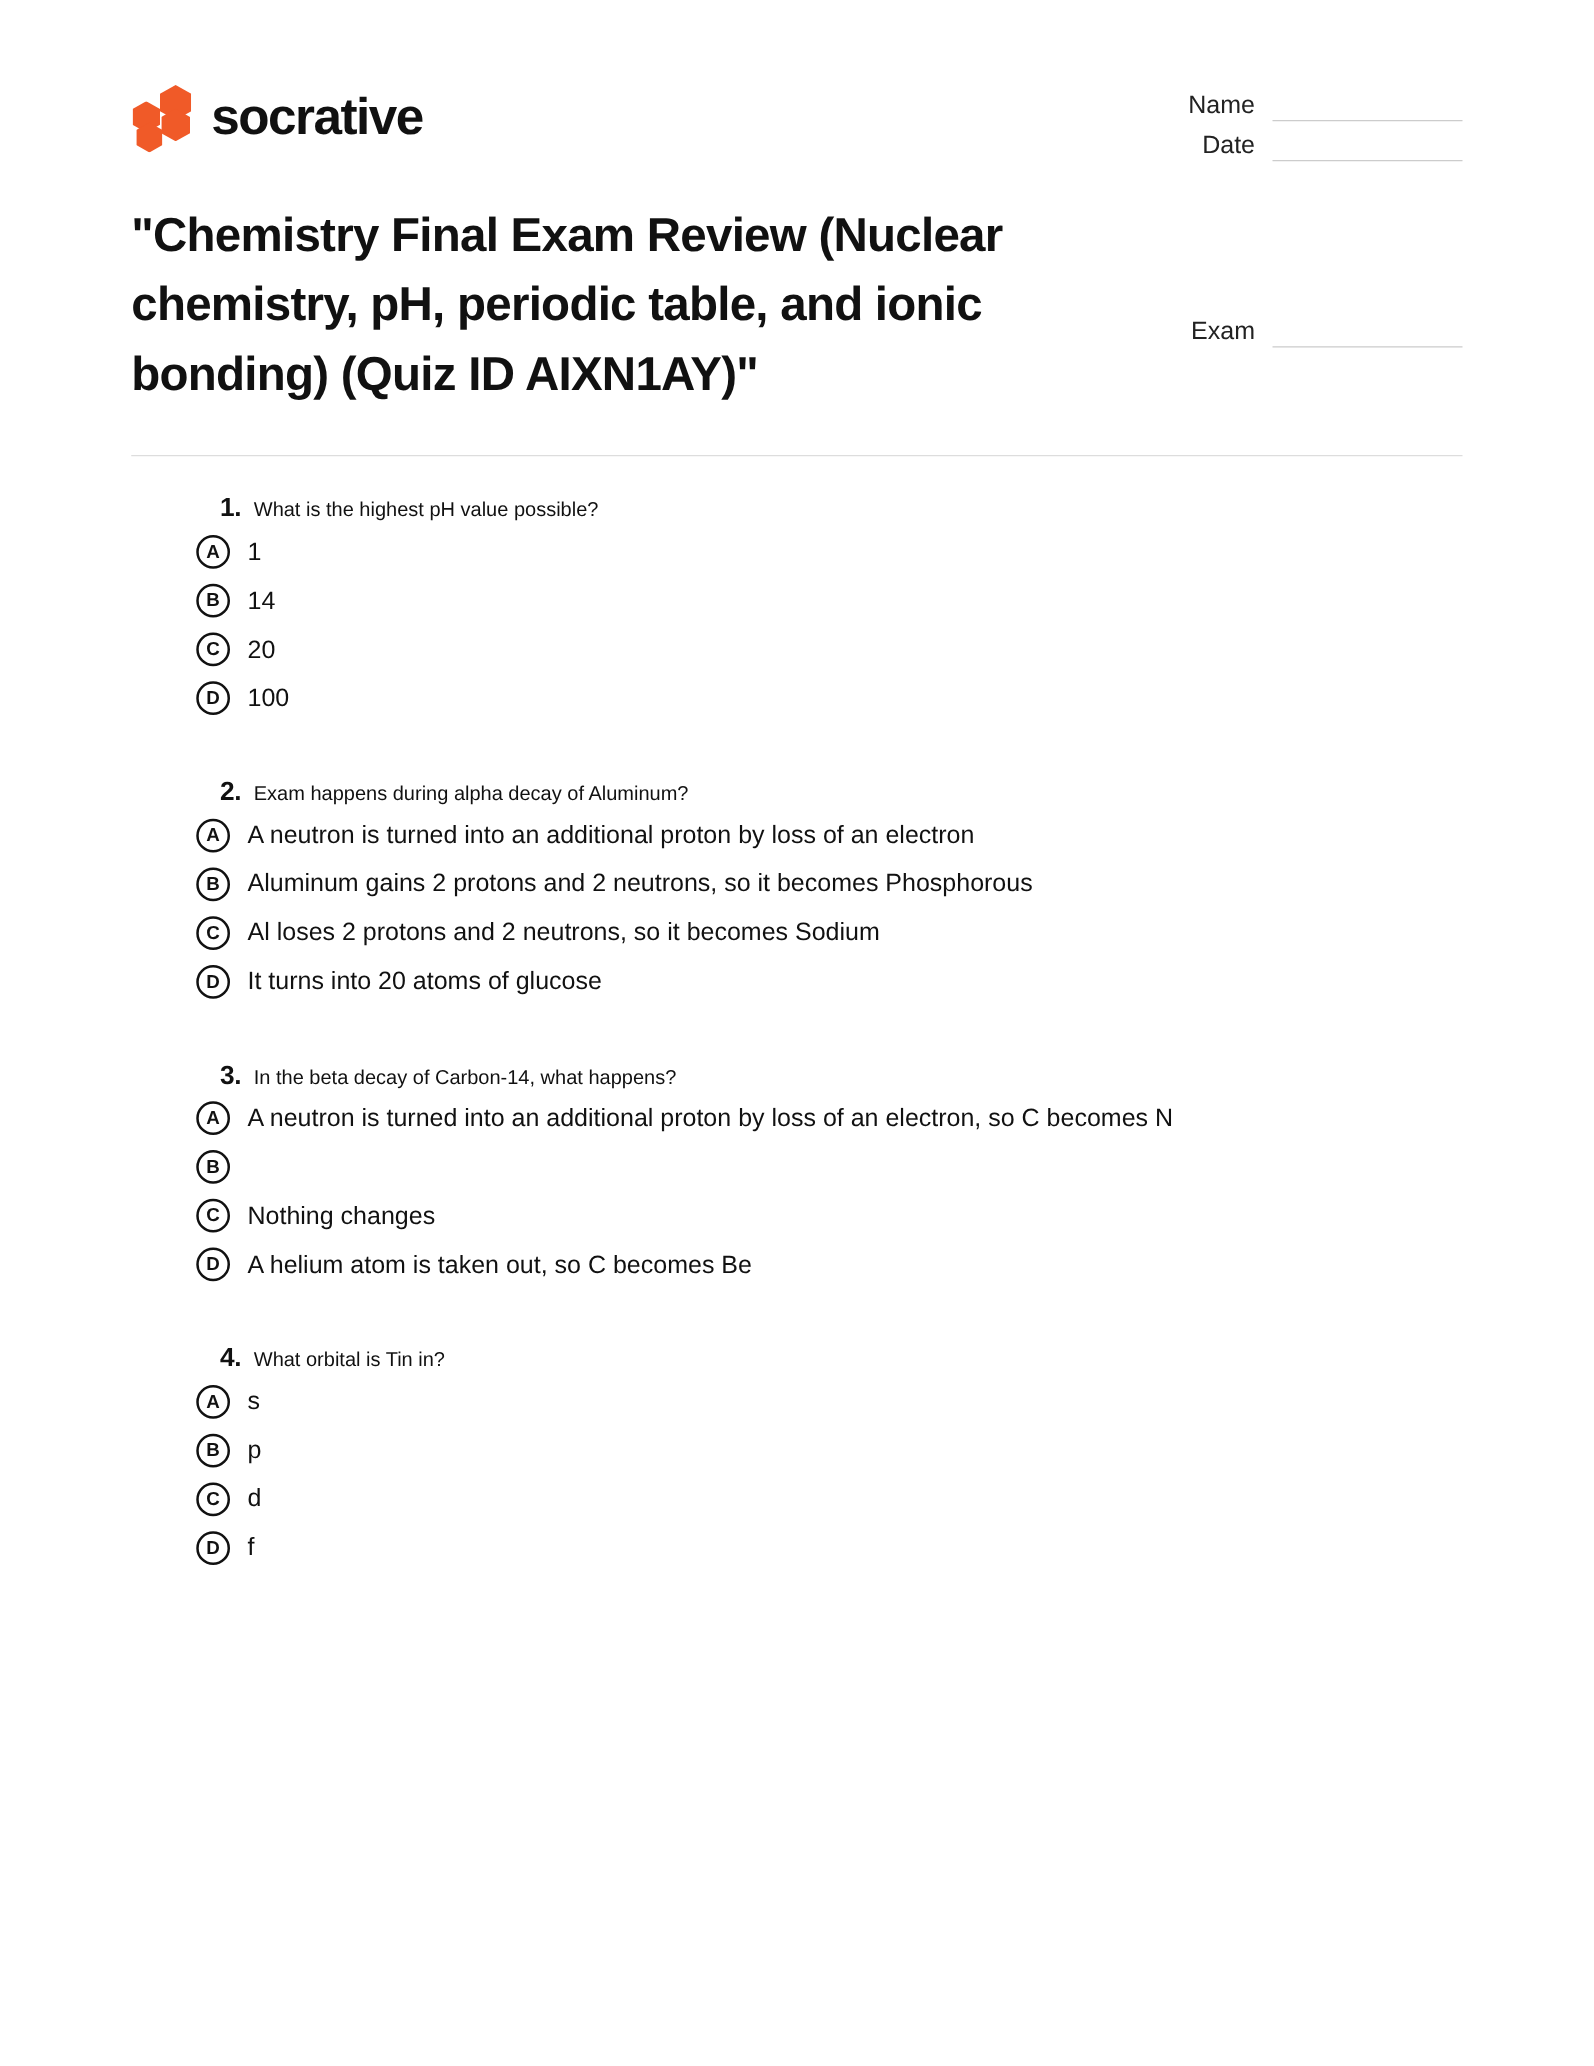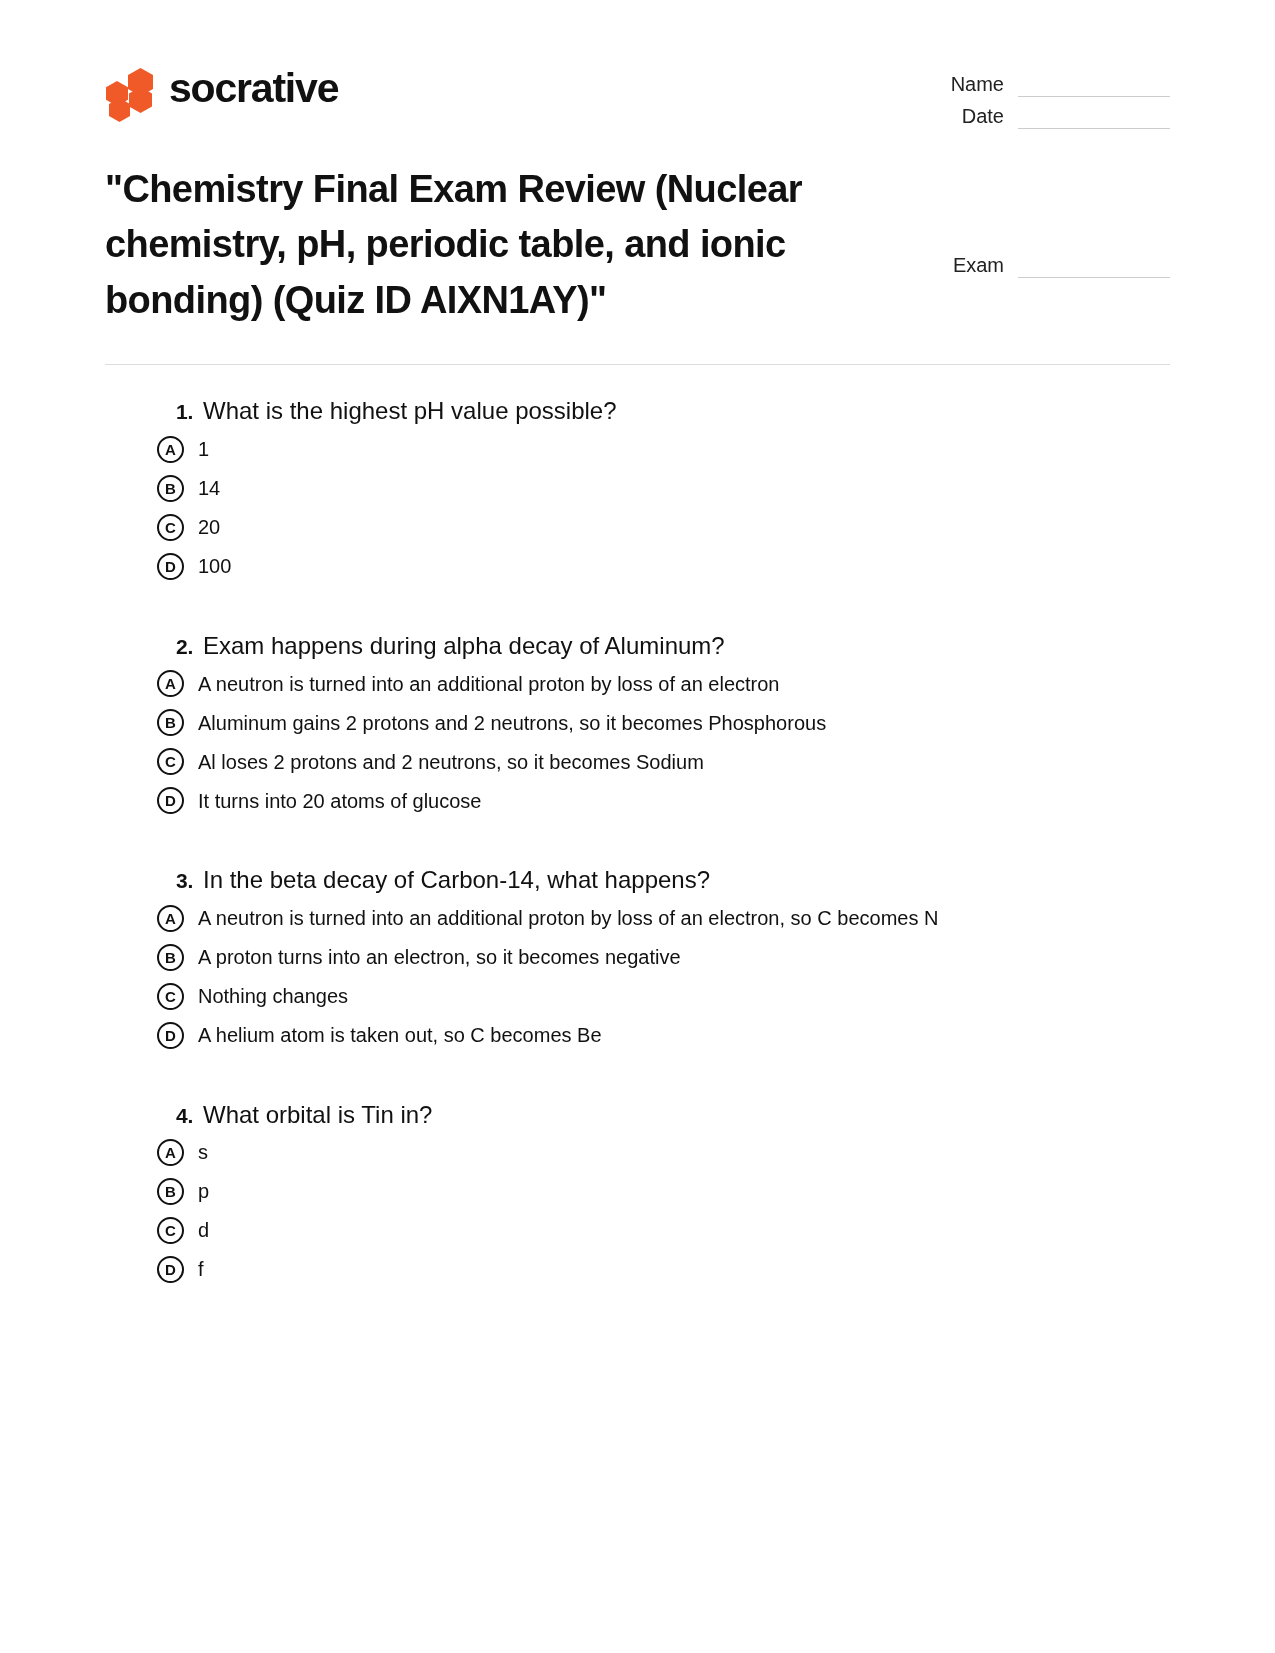--- a/index.html
+++ b/index.html
@@ -26,20 +26,21 @@
   
   .header {
     position: relative;
     padding: 62px 105px 0 105px;
     display: flex;
     align-items: flex-start;
     justify-content: space-between;
   }
   .brand {
     display: flex;
+    align-items: center;
     gap: 16px;
     margin-top: 6px;
   }
   .brand-mark {
     width: 48px;
     height: 50px;
     position: relative;
     flex: 0 0 auto;
   }
   .hex {
@@ -129,21 +130,21 @@
     font-weight: 700;
     width: 30px;
     flex: 0 0 30px;
     text-align: right;
     padding-right: 10px;
     box-sizing: content-box;
     color: #111111;
     letter-spacing: -0.3px;
   }
   .q-text {
-    font-size: 24px;
+    font-size: 16px;
     line-height: 1.35;
     color: #111111;
   }
   .options {
     padding-left: 52px;
   }
   .option {
     display: flex;
     align-items: center;
     margin-bottom: 12px;
@@ -267,21 +268,20 @@
         <span class="q-num">3.</span>
         <span class="q-text">In the beta decay of Carbon-14, what happens?</span>
       </div>
       <div class="options">
         <div class="option">
           <span class="opt-bubble">A</span>
           <span class="opt-text">A neutron is turned into an additional proton by loss of an electron, so C becomes N</span>
         </div>
         <div class="option">
           <span class="opt-bubble">B</span>
-          <span class="opt-text">A proton turns into an electron, so it becomes negative</span>
         </div>
         <div class="option">
           <span class="opt-bubble">C</span>
           <span class="opt-text">Nothing changes</span>
         </div>
         <div class="option">
           <span class="opt-bubble">D</span>
           <span class="opt-text">A helium atom is taken out, so C becomes Be</span>
         </div>
       </div>

